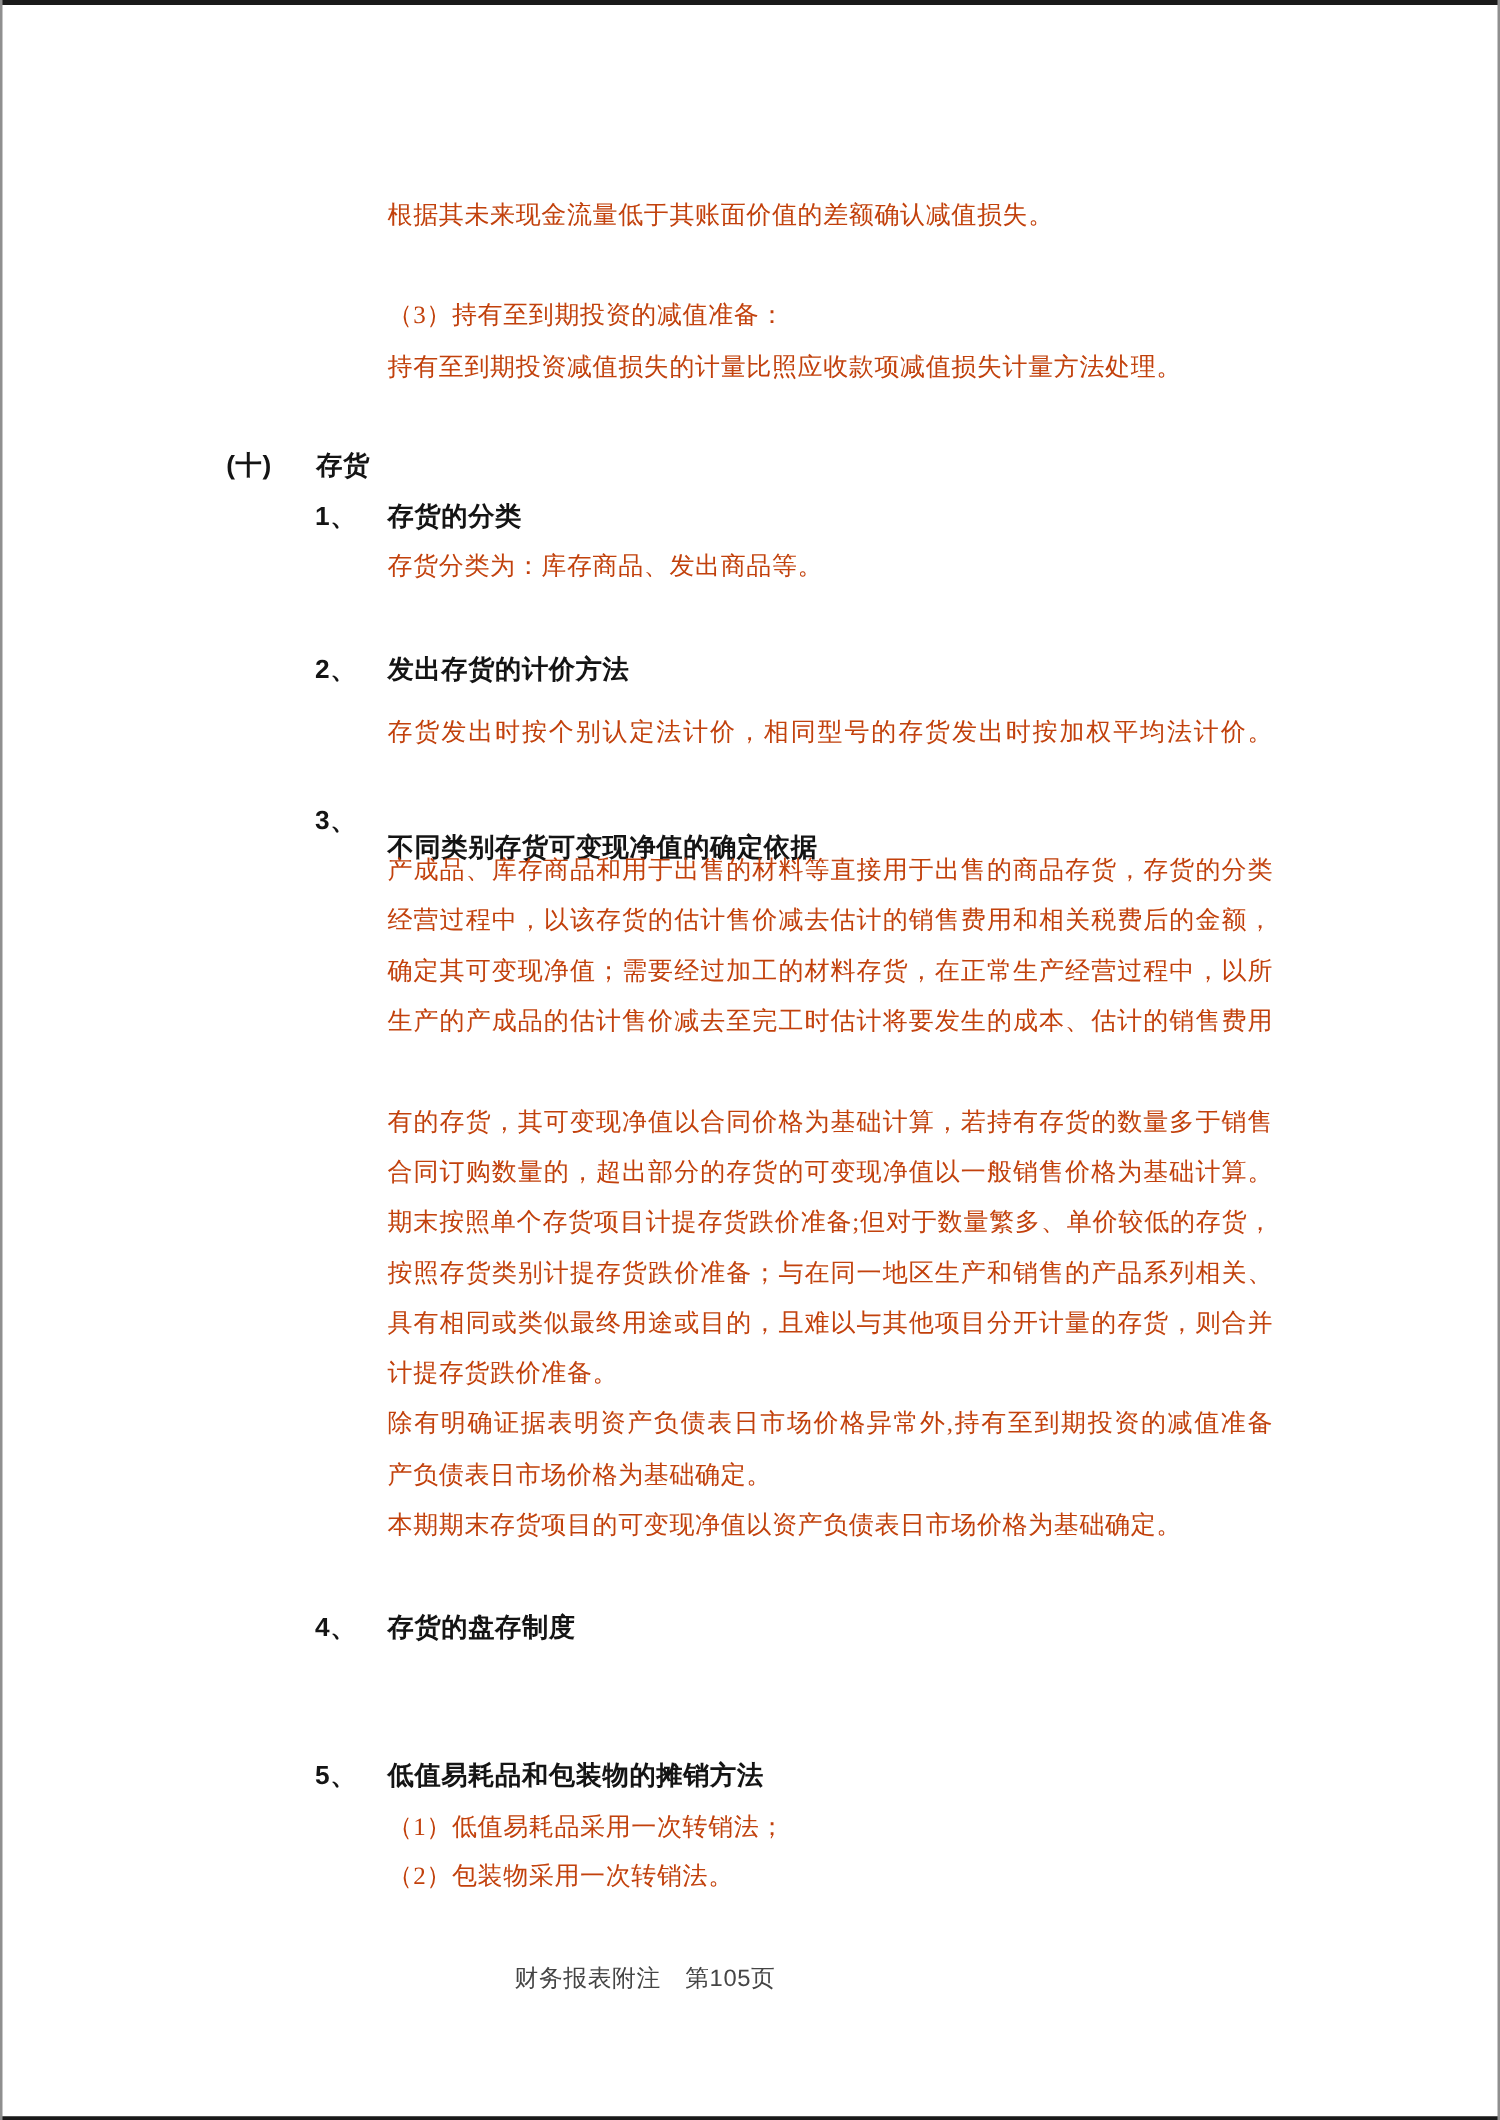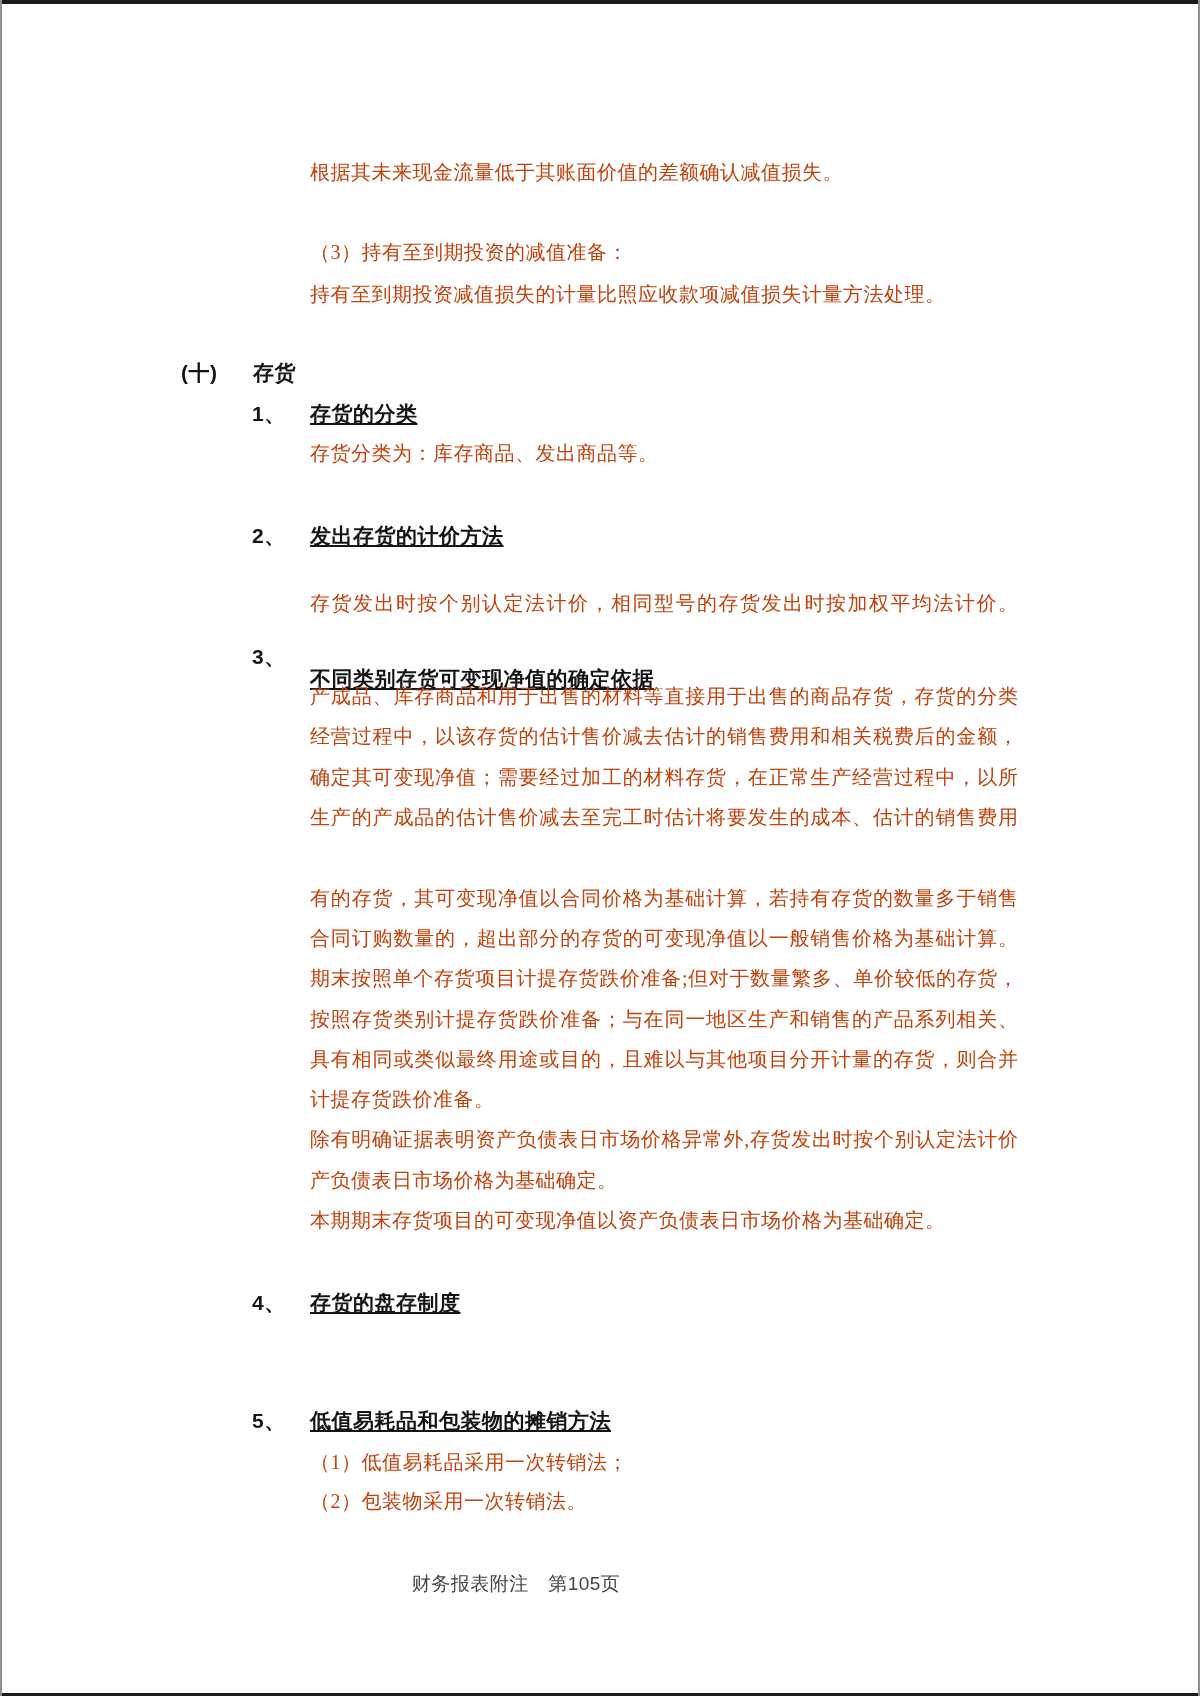--- a/index.html
+++ b/index.html
@@ -24,21 +24,21 @@
     font-size:20px;
     letter-spacing:0.5px;
   }
   .body { left:310px; width:708px; }
   .jst  { text-align:justify; text-align-last:justify; letter-spacing:0; }
   .hd   {
     font-family:"Liberation Sans","DejaVu Sans",sans-serif;
     font-weight:700; font-size:21px; color:#141414;
   }
   .num       { left:252px; }
-  .ttl       { left:310px;text-decoration:underline; }
+  .ttl       { left:310px; }
   .sec-label { left:181px; }
   .sec-title { left:253px; }
   .footer {
     left:0; width:1032px; text-align:center;
     font-family:"Liberation Sans","DejaVu Sans",sans-serif;
     font-size:19px; color:#454545; letter-spacing:0.5px;
   }
 </style>
 </head>
 <body>
@@ -55,35 +55,35 @@
 
   <div class="t hd sec-label" style="top:359px">(十)</div>
   <div class="t hd sec-title" style="top:359px">存货</div>
 
   <div class="t hd num" style="top:400px">1、</div>
   <div class="t hd ttl" style="top:400px">存货的分类</div>
   <div class="t body" style="top:440px">存货分类为：库存商品、发出商品等。</div>
 
   <div class="t hd num" style="top:522px">2、</div>
   <div class="t hd ttl" style="top:522px">发出存货的计价方法</div>
-  <div class="t body jst" style="top:590px">存货发出时按个别认定法计价，相同型号的存货发出时按加权平均法计价。</div>
+  <div class="t body jst" style="top:573px">存货发出时按个别认定法计价，相同型号的存货发出时按加权平均法计价。</div>
 
   <div class="t hd num" style="top:643px">3、</div>
   <div class="t hd ttl" style="top:665px">不同类别存货可变现净值的确定依据</div>
   <div class="t body jst" style="top:683px">产成品、库存商品和用于出售的材料等直接用于出售的商品存货，存货的分类</div>
   <div class="t body jst" style="top:723px">经营过程中，以该存货的估计售价减去估计的销售费用和相关税费后的金额，</div>
   <div class="t body jst" style="top:764px">确定其可变现净值；需要经过加工的材料存货，在正常生产经营过程中，以所</div>
   <div class="t body jst" style="top:804px">生产的产成品的估计售价减去至完工时估计将要发生的成本、估计的销售费用</div>
   <div class="t body jst" style="top:885px">有的存货，其可变现净值以合同价格为基础计算，若持有存货的数量多于销售</div>
   <div class="t body jst" style="top:925px">合同订购数量的，超出部分的存货的可变现净值以一般销售价格为基础计算。</div>
   <div class="t body jst" style="top:1006px">按照存货类别计提存货跌价准备；与在同一地区生产和销售的产品系列相关、</div>
   <div class="t body jst" style="top:965px">期末按照单个存货项目计提存货跌价准备;但对于数量繁多、单价较低的存货，</div>
   <div class="t body jst" style="top:1046px">具有相同或类似最终用途或目的，且难以与其他项目分开计量的存货，则合并</div>
   <div class="t body" style="top:1086px">计提存货跌价准备。</div>
-  <div class="t body jst" style="top:1126px">除有明确证据表明资产负债表日市场价格异常外,存货发出时按个别认定法计价</div>
+  <div class="t body jst" style="top:1126px">除有明确证据表明资产负债表日市场价格异常外,持有至到期投资的减值准备</div>
   <div class="t body" style="top:1167px">产负债表日市场价格为基础确定。</div>
   <div class="t body" style="top:1207px">本期期末存货项目的可变现净值以资产负债表日市场价格为基础确定。</div>
 
   <div class="t hd num" style="top:1289px">4、</div>
   <div class="t hd ttl" style="top:1289px">存货的盘存制度</div>
 
   <div class="t hd num" style="top:1407px">5、</div>
   <div class="t hd ttl" style="top:1407px">低值易耗品和包装物的摊销方法</div>
   <div class="t body" style="top:1449px">（1）低值易耗品采用一次转销法；</div>
   <div class="t body" style="top:1488px">（2）包装物采用一次转销法。</div>

